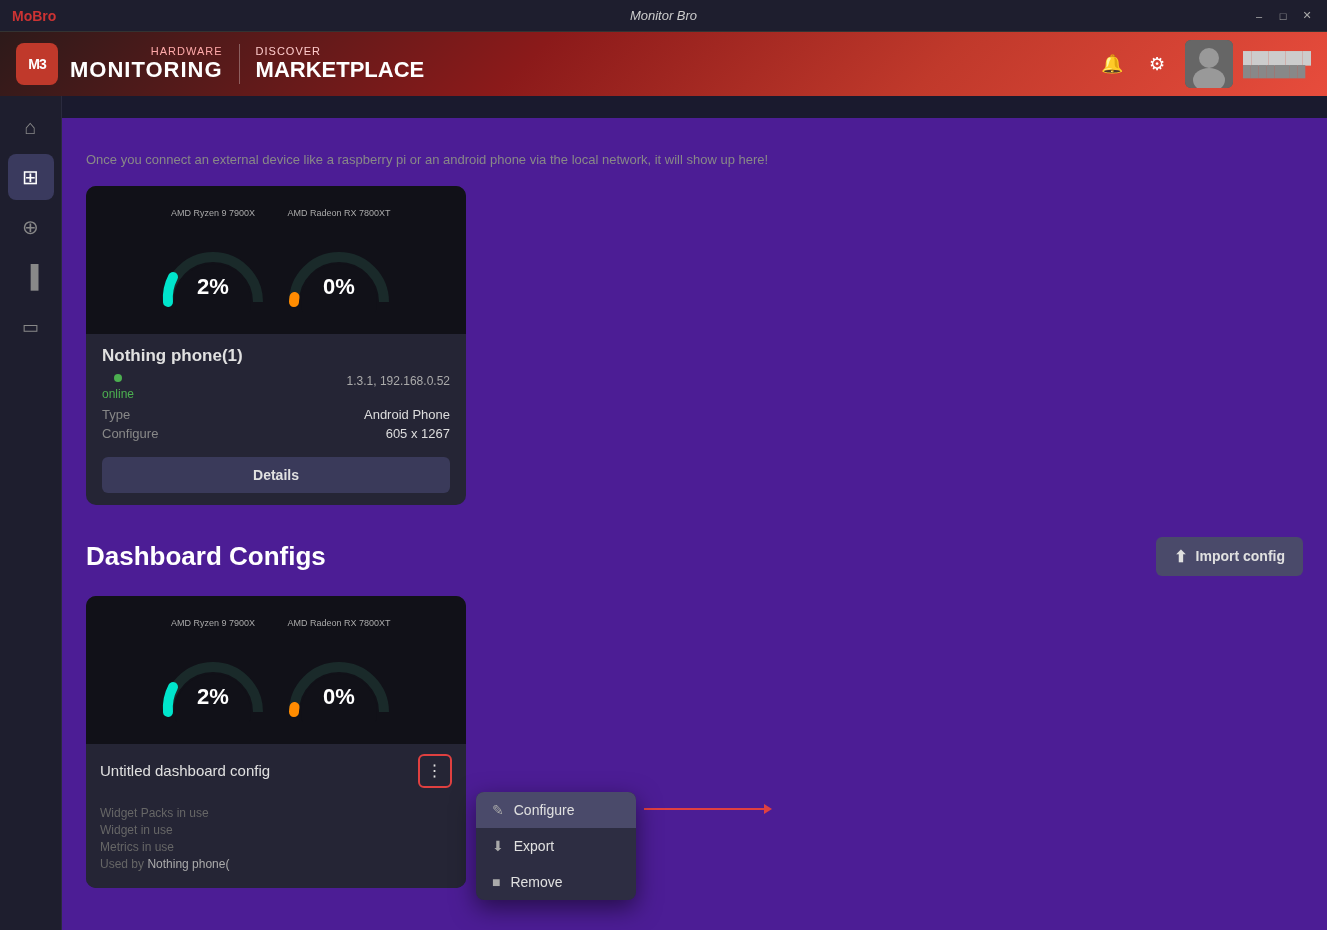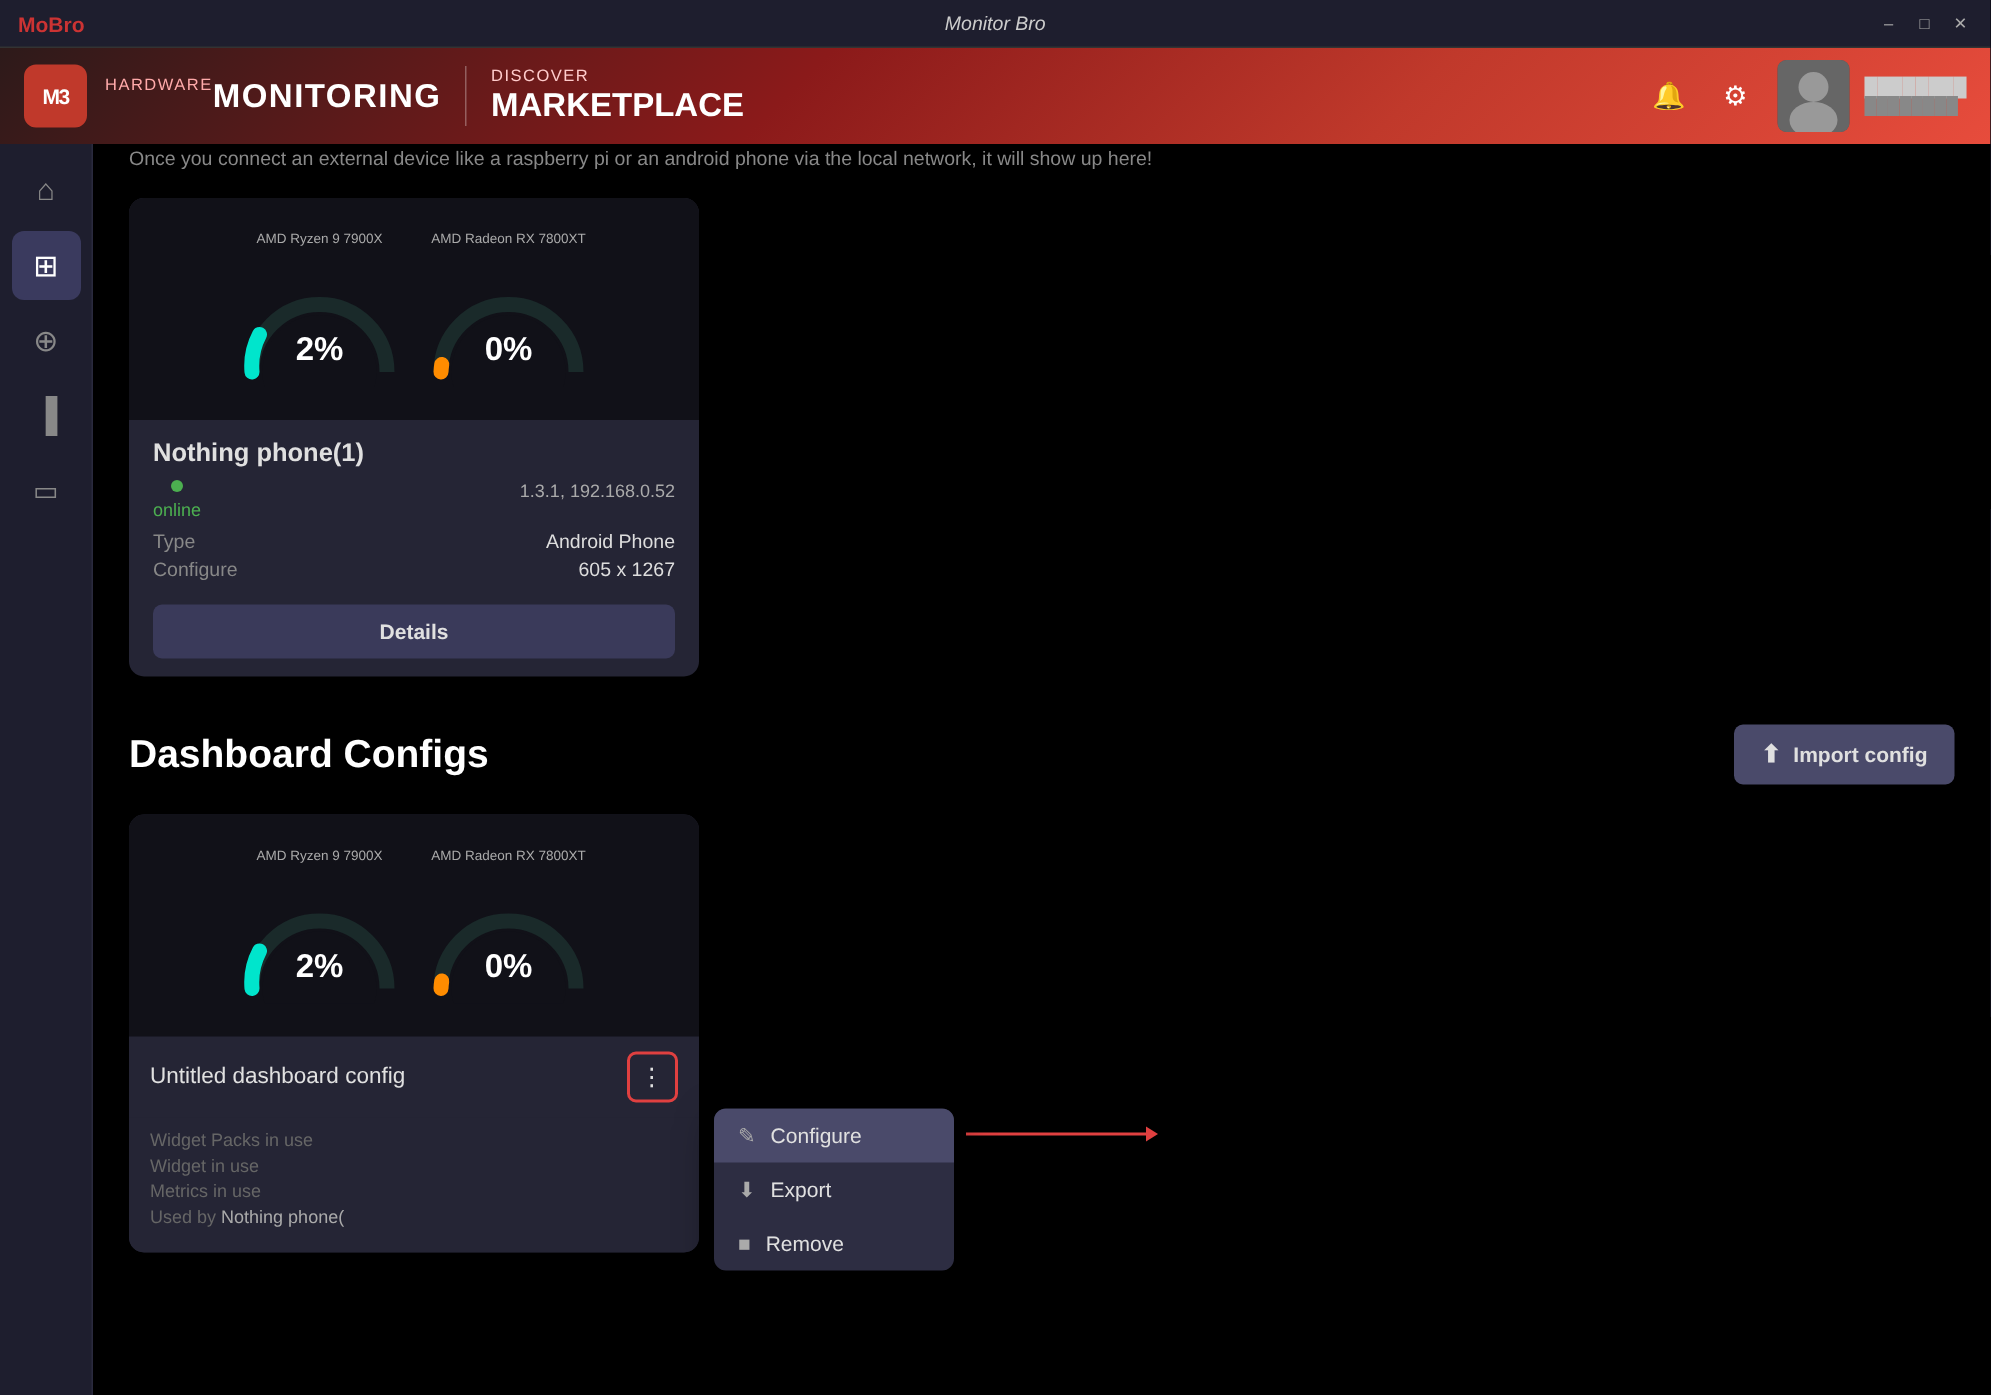--- a/index.html
+++ b/index.html
@@ -81,21 +81,22 @@
       display: flex;
       align-items: center;
       justify-content: center;
       color: white;
       font-weight: 700;
       font-size: 14px;
       letter-spacing: -1px;
     }
     .logo-text {
       display: flex;
-      flex-direction: row;
+      flex-direction: column;
+      align-items: flex-end;
     }
     .logo-text-hardware {
       font-size: 11px;
       color: #ffaaaa;
       text-transform: uppercase;
       letter-spacing: 1px;
     }
     .logo-text-monitoring {
       font-size: 22px;
       font-weight: 900;
@@ -197,22 +198,23 @@
     }
     .sidebar-item.active {
       background: #3a3a5e;
       color: #fff;
     }
 
     
     .content-area {
       flex: 1;
       overflow-y: auto;
-      background: #000000;
-      padding: 0 24px;
+      background: #4c1d95;
+      padding: 32px 24px;
+      margin-top: 22px;
     }
     .content-area::-webkit-scrollbar { width: 6px; }
     .content-area::-webkit-scrollbar-track { background: #1a1a2e; }
     .content-area::-webkit-scrollbar-thumb { background: #444; border-radius: 3px; }
 
     
     .info-text {
       font-size: 13px;
       color: #888;
       margin-bottom: 16px;

